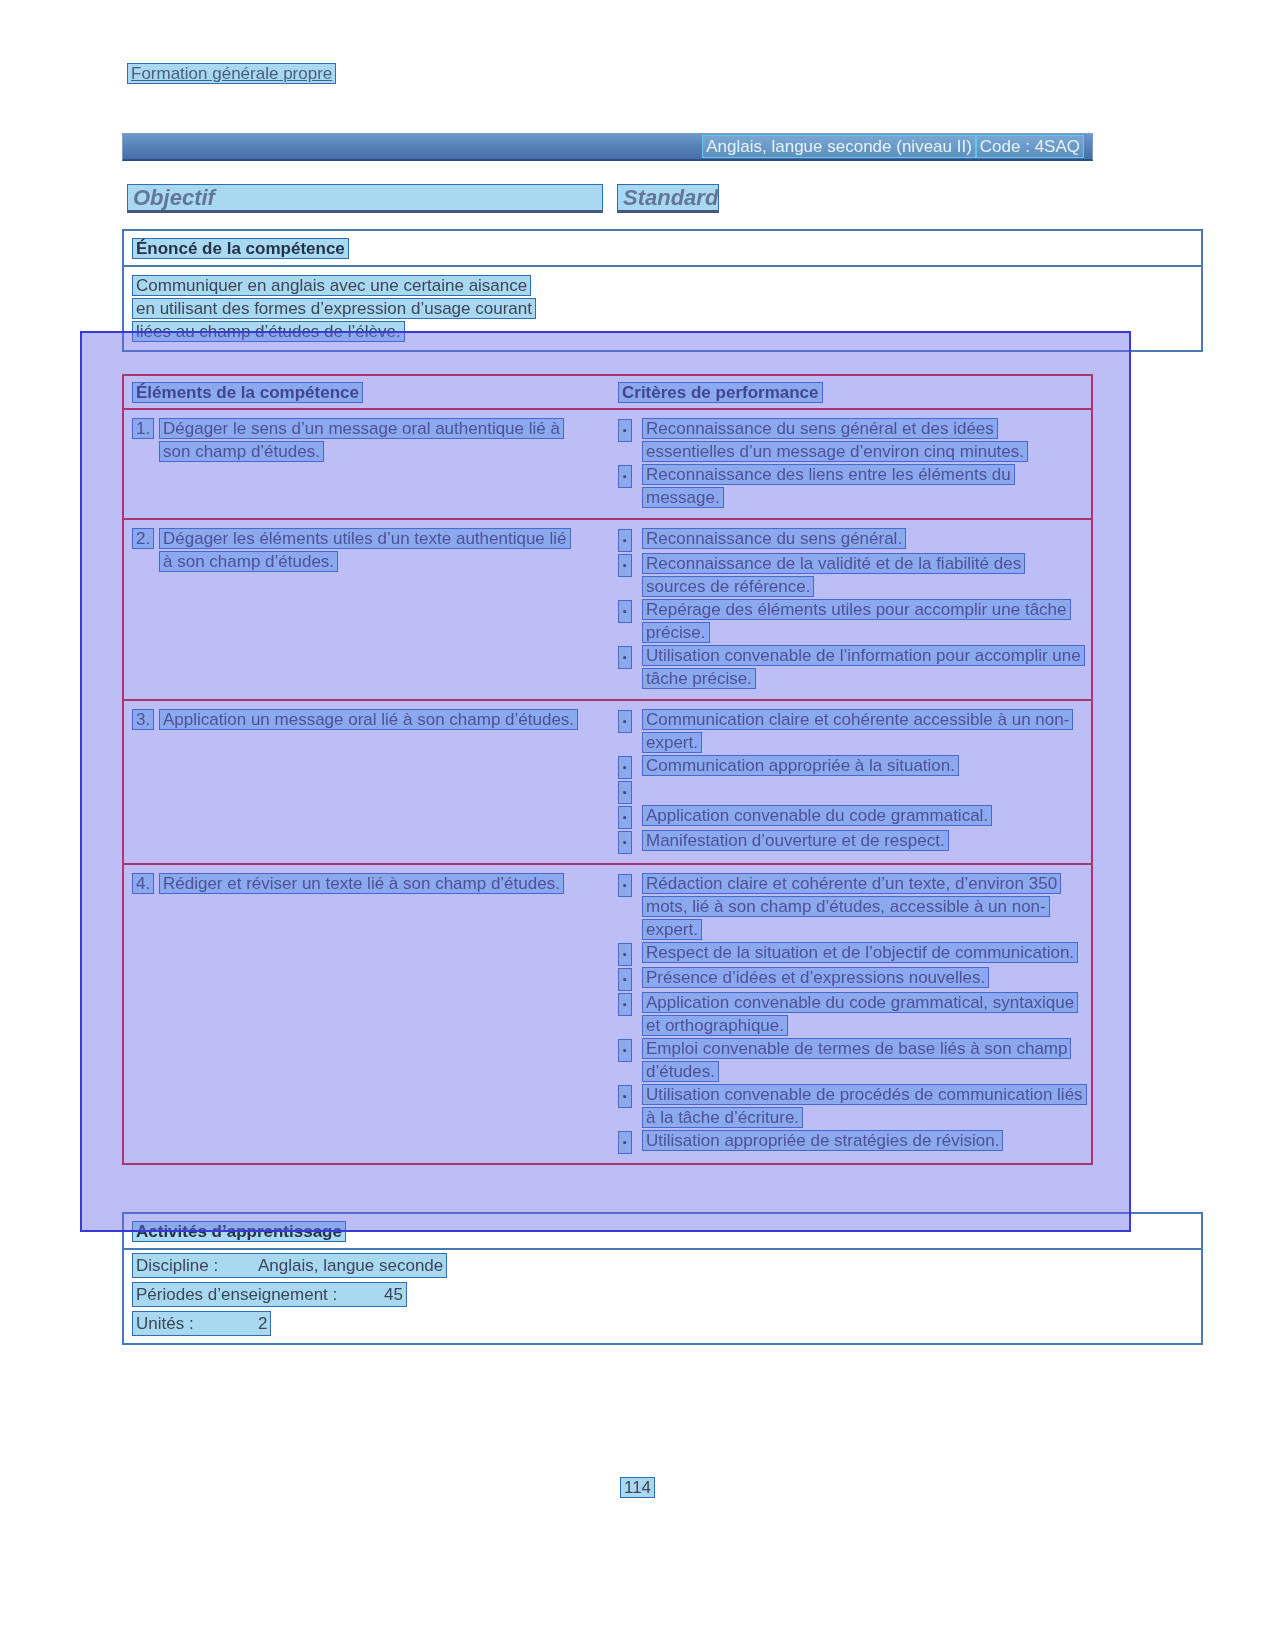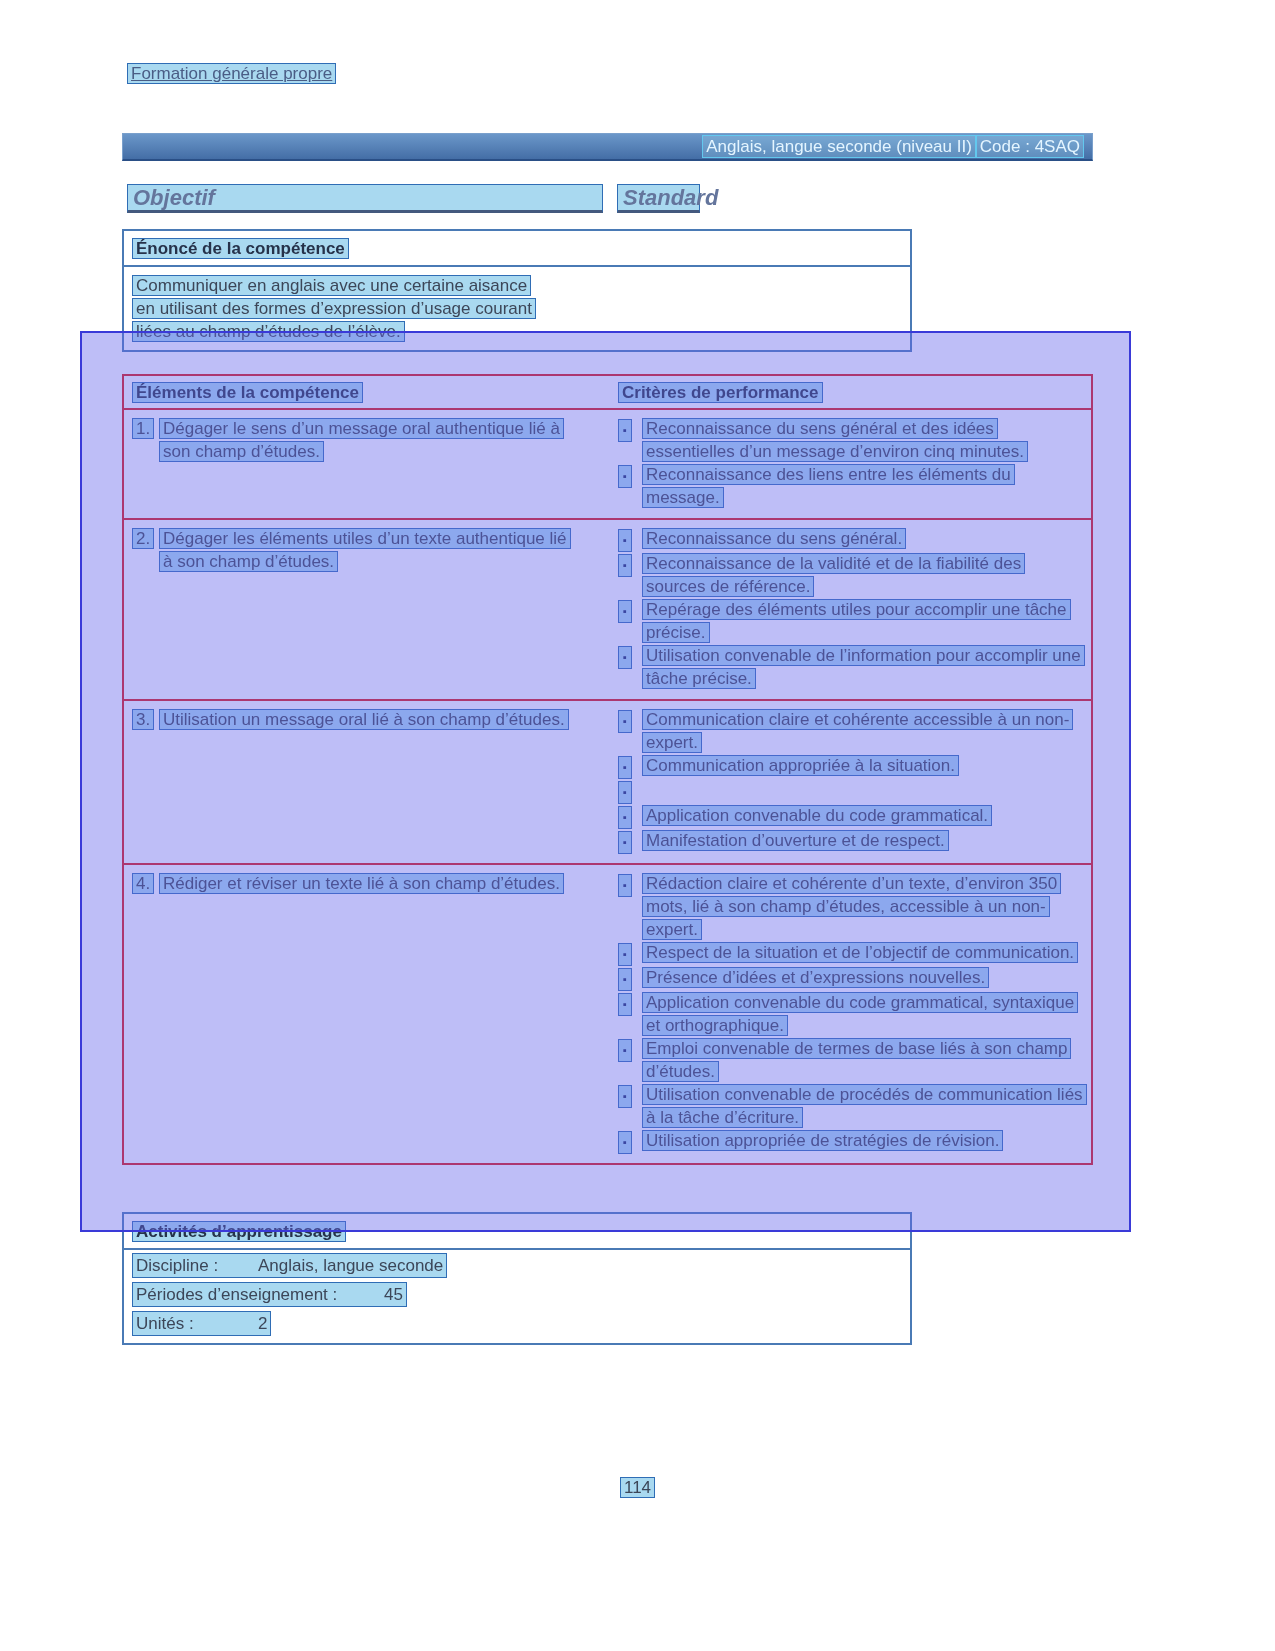--- a/index.html
+++ b/index.html
@@ -35,24 +35,24 @@
     color:#e4f5ff; padding:0 3px; line-height:21px;
   }
 
   .heading-row { position:absolute; left:127px; top:184px; display:flex; gap:14px; }
   .heading {
     font-size:22px; font-weight:bold; font-style:italic; color:#64759c;
     background:#a9d9f0; border:1px solid #2f6db5; border-bottom:3px solid #44597e;
     padding:1px 5px; line-height:23px; display:inline-block;
   }
   .heading.objectif { width:476px; }
-  .heading.standard { width:83px; }
+  .heading.standard { width:102px; }
 
   .box {
-    position:absolute; left:122px; width:790px;
+    position:absolute; left:122px; width:1081px;
     border:2px solid #4a7ab5; background:transparent;
   }
   .enonce-box { top:229px; height:123px; }
   .activites-box { top:1212px; height:133px; }
   .box-title-row { padding:6px 8px 5px; border-bottom:2px solid #4a7ab5; line-height:23px; }
   .box-body { padding:7px 8px 4px; }
   .enonce-line { line-height:23px; }
 
   .ctable {
     position:absolute; left:122px; top:374px; width:971px;
@@ -165,21 +165,21 @@
         <div class="crit">
           <span class="marker"><span class="hl">▪</span></span>
           <div class="crittext"><span class="hl">Utilisation convenable de l’information pour accomplir une tâche précise.</span></div>
         </div>
       </div>
     </div>
 
     <div class="trow brow">
       <div class="cell-left el">
         <span class="num"><span class="hl">3.</span></span>
-        <div class="eltext"><span class="hl">Utilisation un message oral lié à son champ d’études.</span></div>
+        <div class="eltext"><span class="hl">Application un message oral lié à son champ d’études.</span></div>
       </div>
       <div class="cell-right">
         <div class="crit">
           <span class="marker"><span class="hl">▪</span></span>
           <div class="crittext"><span class="hl">Communication claire et cohérente accessible à un non-expert.</span></div>
         </div>
         <div class="crit">
           <span class="marker"><span class="hl">▪</span></span>
           <div class="crittext"><span class="hl">Communication appropriée à la situation.</span></div>
         </div>

